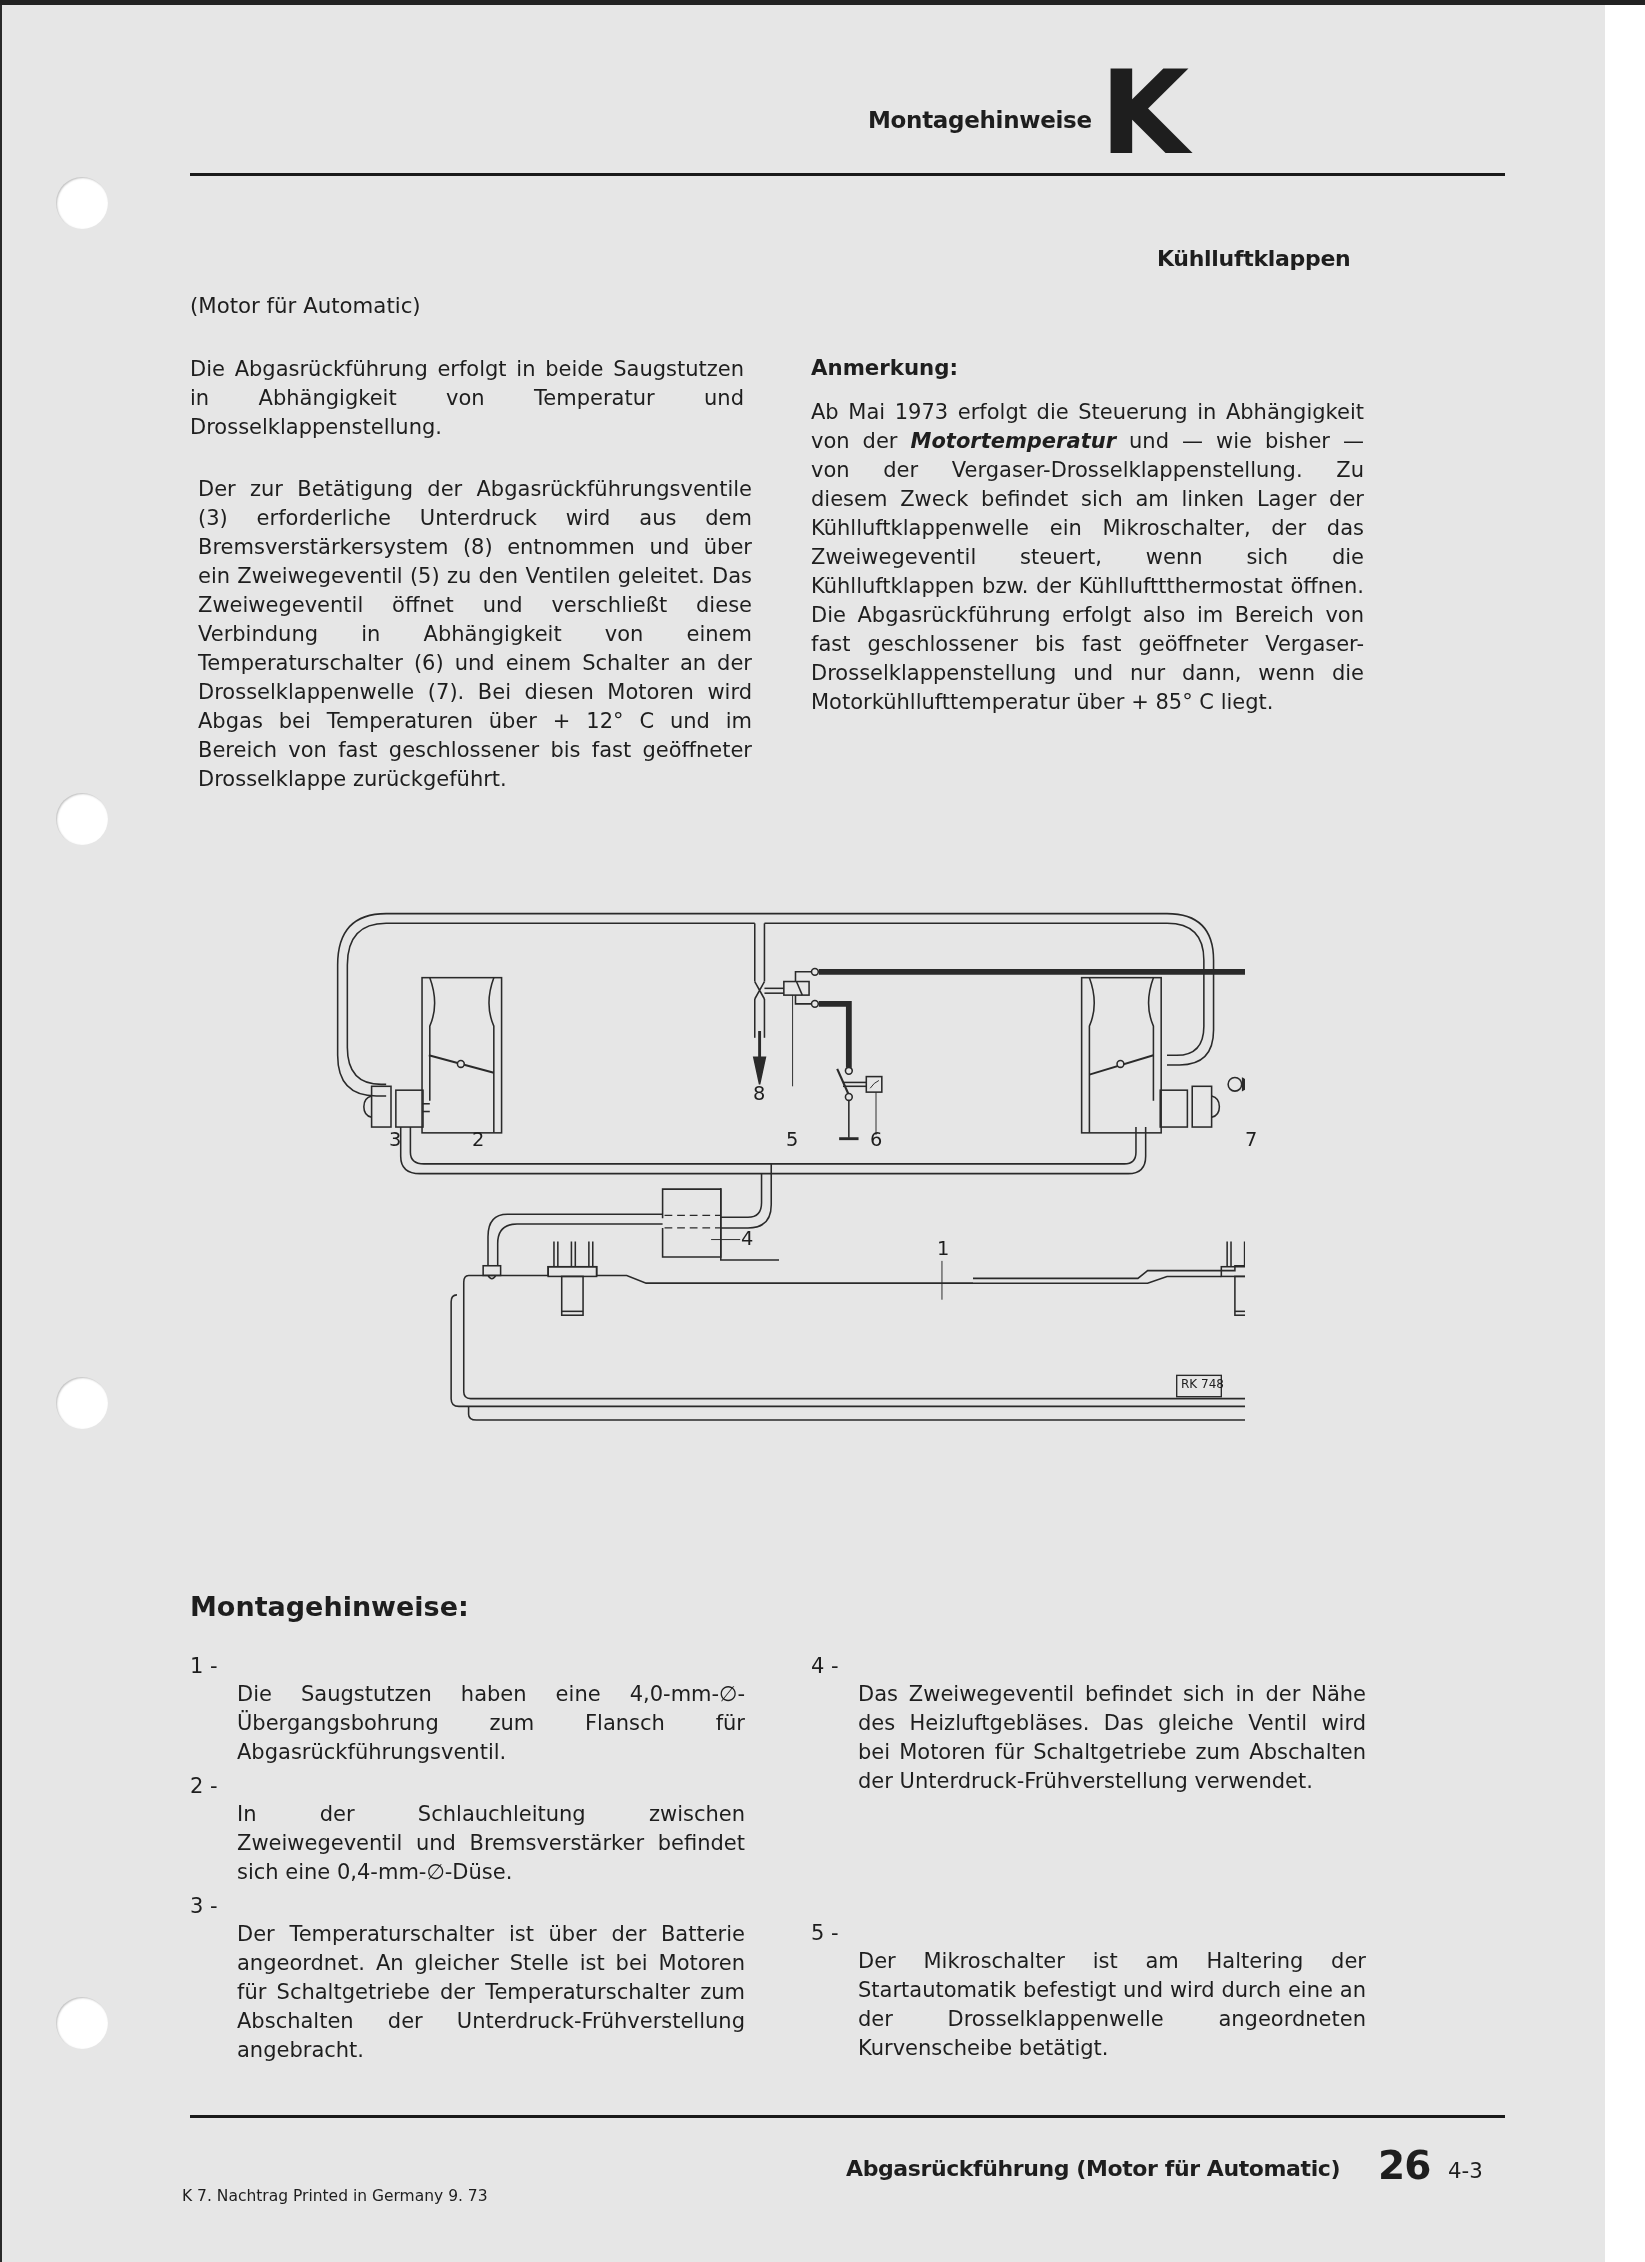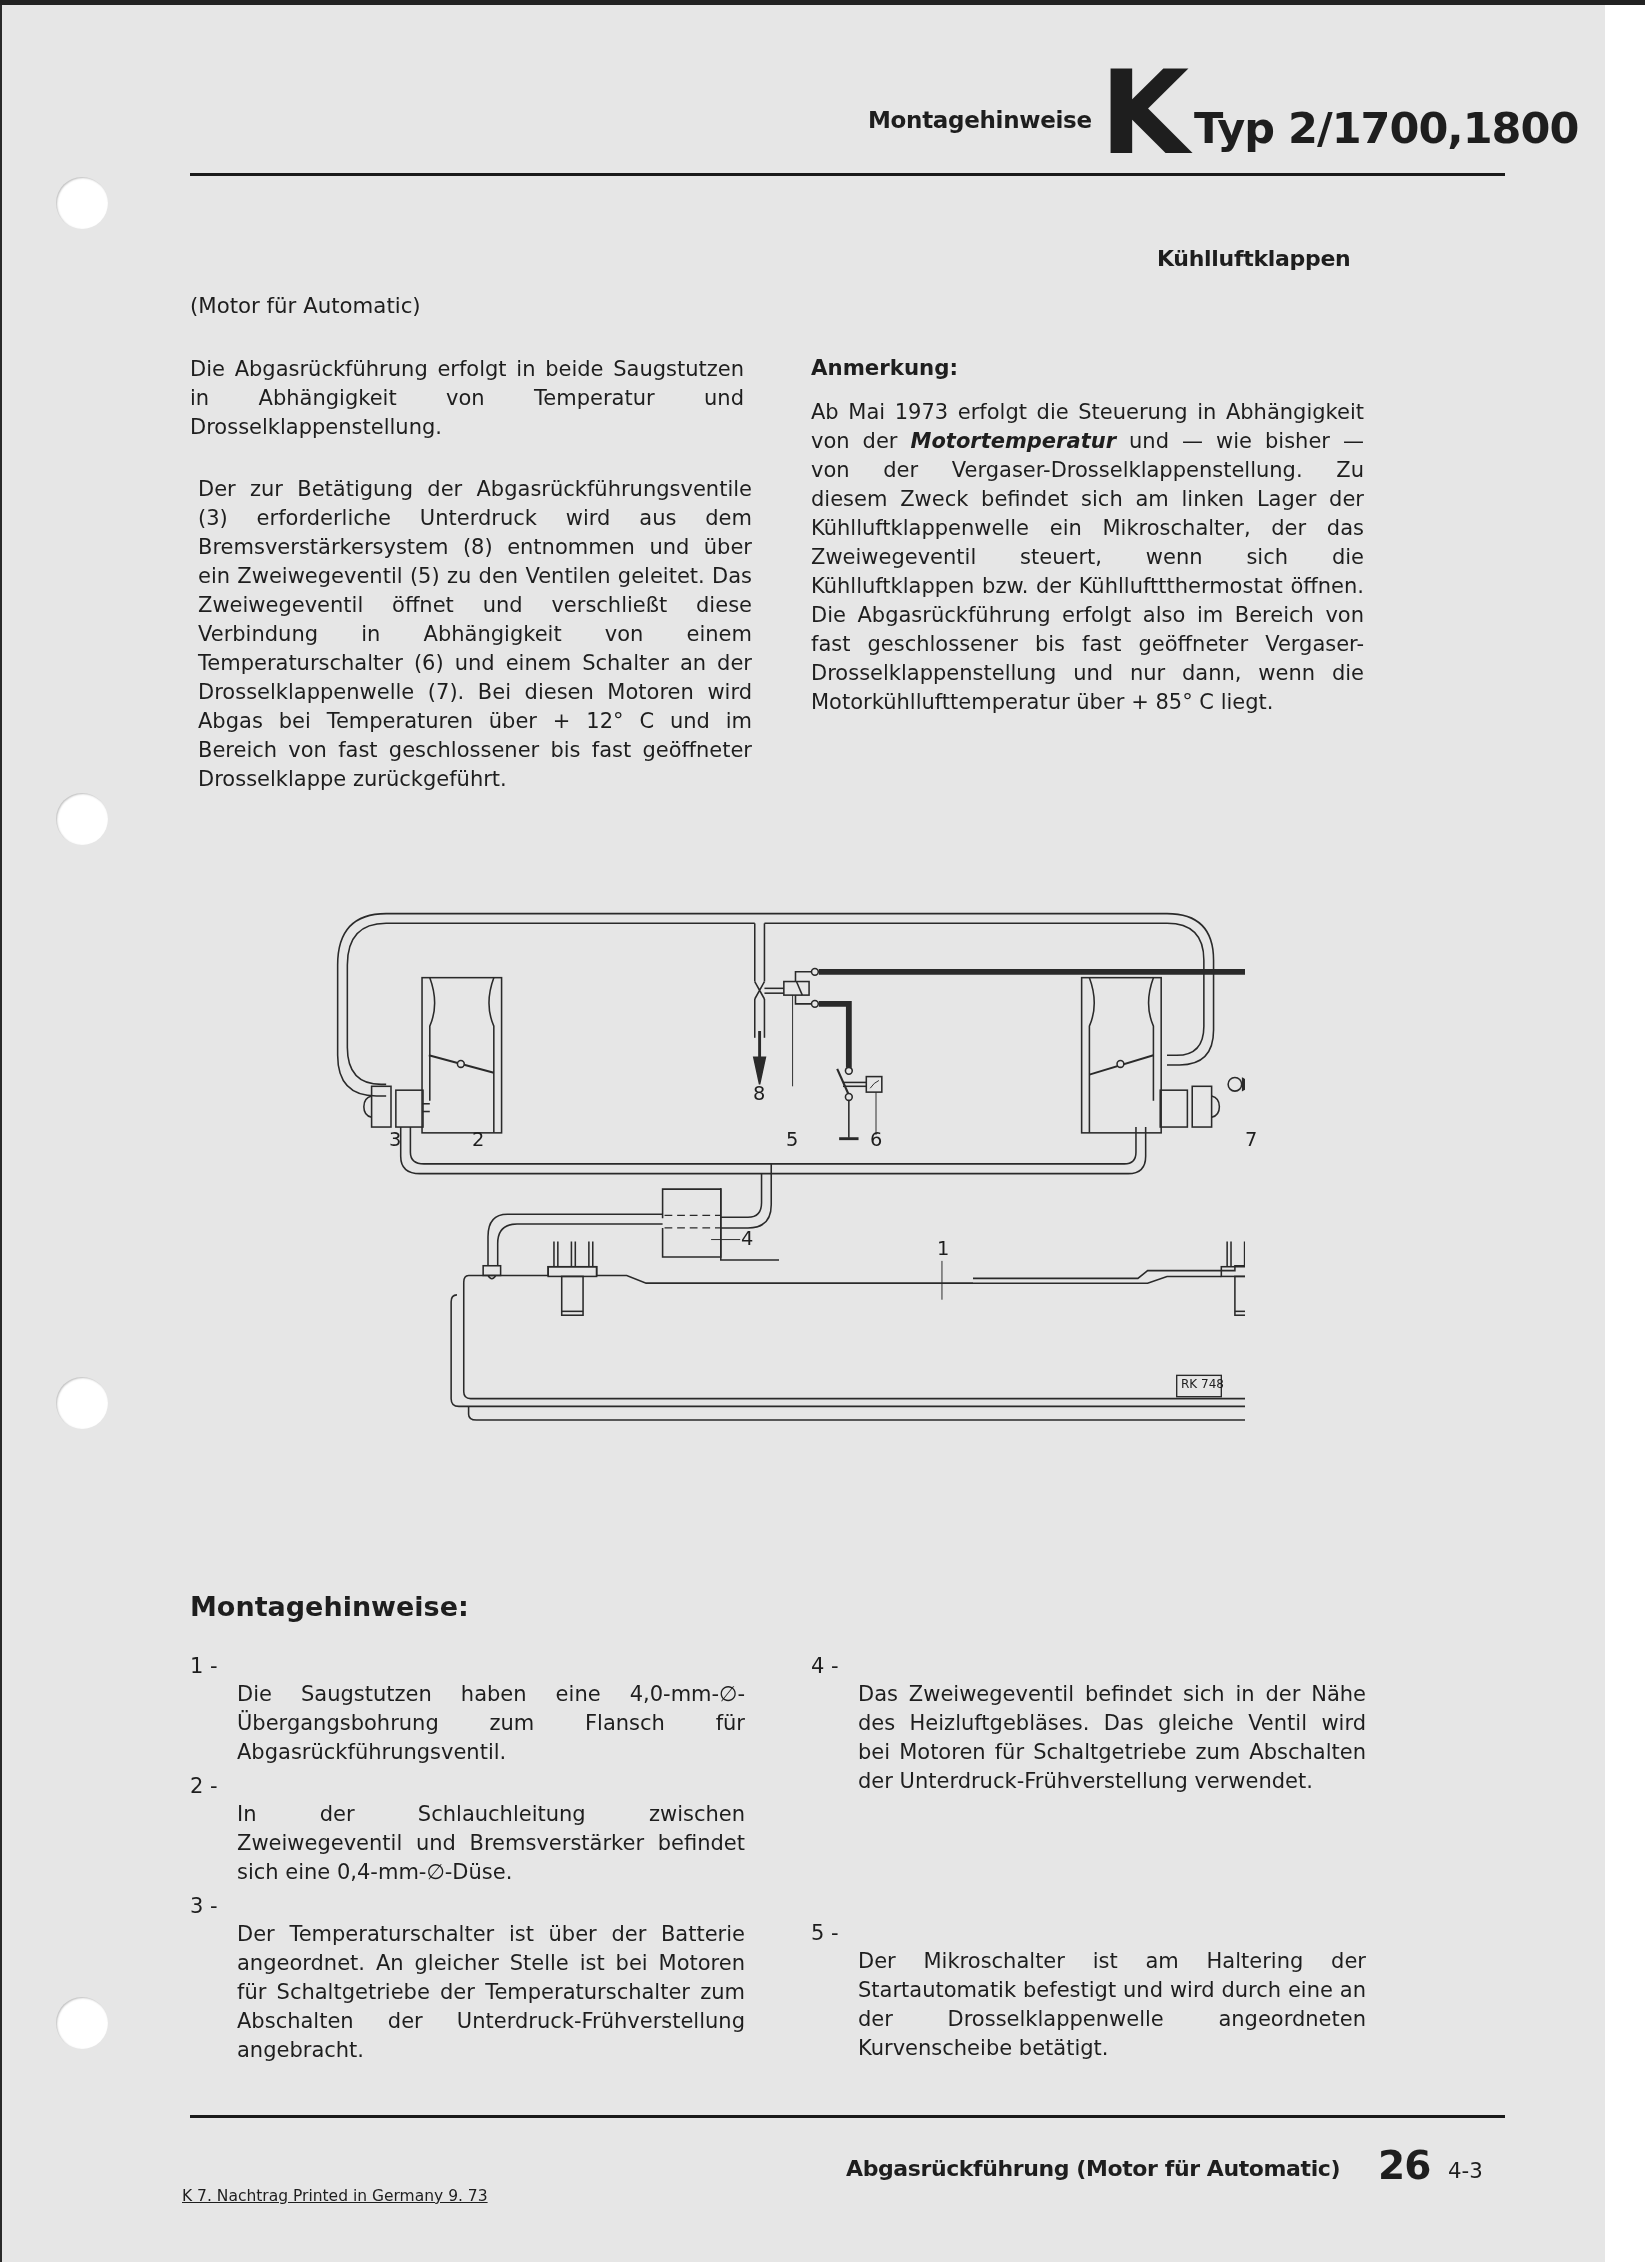--- a/index.html
+++ b/index.html
@@ -65,34 +65,33 @@
   .li4 { left: 809px; top: 1652px; width: 553px; }
   .li5 { left: 809px: top: 1919px; width: 553px; }
   .li5 { position: absolute; left: 809px; top: 1919px; width: 553px; }
   .list-item .text { width: 508px; margin-top: 28px; }
 
   .footer-title {
     position: absolute; left: 844px; top: 2156px; font-weight: bold; font-size: 22px; letter-spacing: -0.4px;
   }
   .footer-page { position: absolute; left: 1376px; top: 2143px; font-weight: bold; font-size: 39px; letter-spacing: -1px; }
   .footer-sub { position: absolute; left: 1446px; top: 2158px; font-size: 21.3px; }
-  .footer-print { position: absolute; left: 180px; top: 2187px; font-size: 15.5px; text-decoration: underline; }
+  .footer-print { position: absolute; left: 180px; top: 2187px; font-size: 15.5px; }
 </style>
 </head>
 <body>
 
 <div class="sheet">
   <div class="hole" style="top:177px"></div>
   <div class="hole" style="top:793px"></div>
   <div class="hole" style="top:1377px"></div>
   <div class="hole" style="top:1997px"></div>
 
   <div class="header-section">Montagehinweise</div>
   <div class="header-k">K</div>
-  <div class="header-type">Typ 2/1700,1800</div>
   <div class="rule rule-top"></div>
 
   <div class="section-title-right">Kühlluftklappen</div>
   <div class="subtitle">(Motor für Automatic)</div>
 
   <div class="para p1">Die Abgasrückführung erfolgt in beide Saug­stutzen in Abhängigkeit von Temperatur und Drosselklappenstellung.</div>
   <div class="para p2">Der zur Betätigung der Abgasrückführungsventile (3) erforderliche Unterdruck wird aus dem Bremsverstärkersystem (8) entnommen und über ein Zweiwegeventil (5) zu den Ventilen geleitet. Das Zweiwegeventil öffnet und verschließt diese Verbindung in Abhängigkeit von einem Temperaturschalter (6) und einem Schalter an der Drosselklappenwelle (7). Bei diesen Motoren wird Abgas bei Temperaturen über + 12° C und im Bereich von fast geschlossener bis fast geöffneter Drosselklappe zurückgeführt.</div>
 
   <div class="note-heading">Anmerkung:</div>
   <div class="para p3"><span>Ab Mai 1973 erfolgt die Steuerung in Abhängigkeit von der </span><span class="bold-inline">Motortemperatur</span><span> und — wie bisher — von der Vergaser-Drosselklappenstellung. Zu diesem Zweck befindet sich am linken Lager der Kühlluftklappenwelle ein Mikroschalter, der das Zweiwegeventil steuert, wenn sich die Kühlluftklappen bzw. der Kühllufttthermostat öffnen. Die Abgasrückführung erfolgt also im Bereich von fast geschlossener bis fast geöffneter Vergaser-Drosselklappenstellung und nur dann, wenn die Motorkühllufttemperatur über + 85° C liegt.</span></div>

